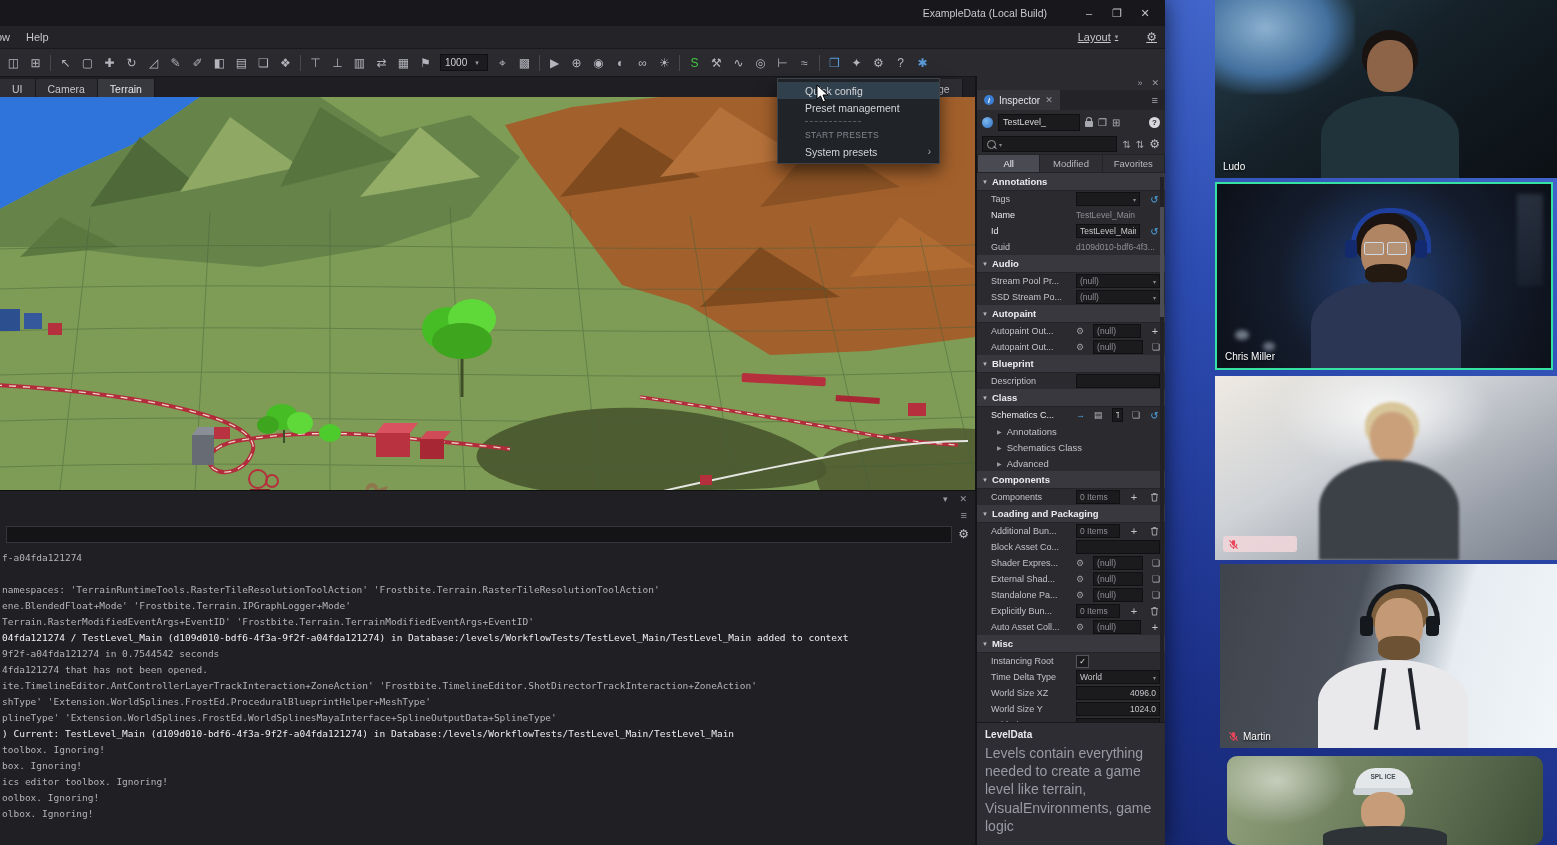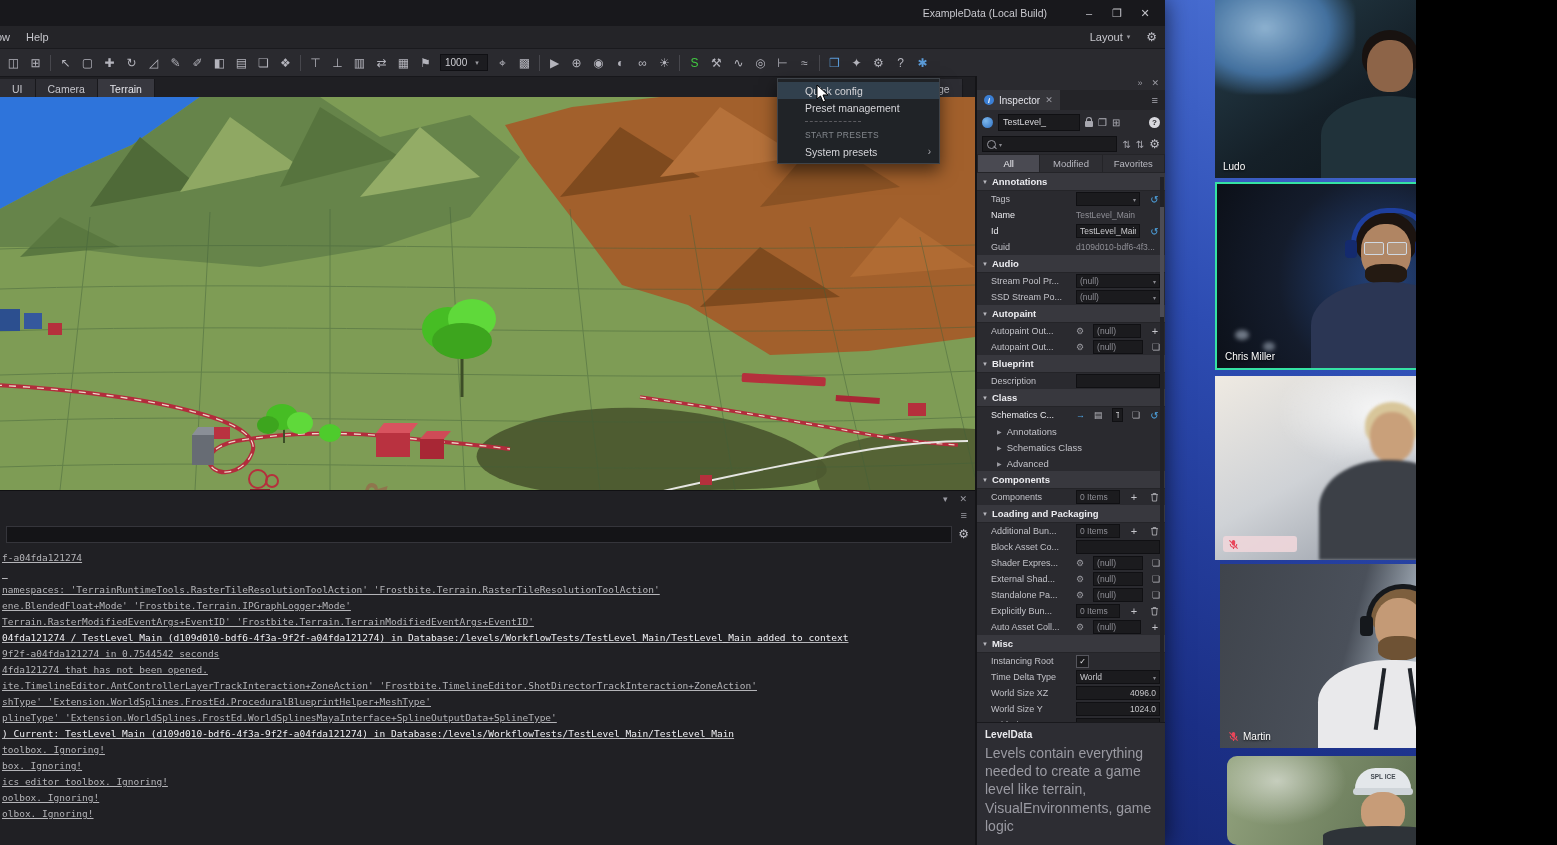--- a/index.html
+++ b/index.html
@@ -1,46 +1,46 @@
 <!DOCTYPE html>
 <html><head>
 <meta charset="utf-8">
 <style>
   html,body{margin:0;padding:0;background:#000;}
-  .stage{position:relative;width:1416px;height:845px;overflow:hidden;
+  .stage{position:relative;width:1557px;height:845px;overflow:hidden;
     background:linear-gradient(205deg,#4d74d8 0%,#2d4cb2 28%,#1b2f86 55%,#0c153f 100%);
     font-family:"Liberation Sans",sans-serif;-webkit-font-smoothing:antialiased;}
   
   .editor{position:absolute;left:0;top:0;width:1165px;height:845px;background:#242428;box-shadow:0 0 22px rgba(0,0,0,.65);}
   .titlebar{height:26px;background:#18181c;display:flex;align-items:center;justify-content:flex-end;padding-right:6px;}
   .tb-title{color:#c9c9cf;font-size:10.5px;margin-right:28px;}
   .win-btn{width:28px;height:26px;display:flex;align-items:center;justify-content:center;color:#c2c2c8;font-size:11px;cursor:default;}
   .menubar{height:22px;background:#242428;display:flex;align-items:center;padding:0 8px;gap:16px;font-size:11px;color:#c6c6cc;}
   .menu-cut{margin-left:-12px;}
-  .menubar-right{margin-left:auto;display:flex;align-items:center;gap:16px;}
+  .menubar-right{margin-left:auto;display:flex;align-items:center;gap:28px;text-decoration:underline;}
   .layout-menu{display:flex;align-items:center;gap:4px;}
   .layout-menu .caret{font-size:7px;color:#9a9aa0;}
   .gear-ic{font-size:12px;color:#c0c0c8;}
   .toolbar{height:27px;background:#2a2a2f;border-top:1px solid #1a1a1e;border-bottom:1px solid #17171b;display:flex;align-items:center;padding:0 6px;gap:7px;overflow:hidden;}
   .tb-icon{font-size:12px;color:#b4b4bc;width:15px;text-align:center;line-height:1;flex:0 0 auto;}
   .tb-sep{width:1px;height:16px;background:#47474d;flex:0 0 auto;}
   .tb-combo{height:15px;background:#1c1c20;border:1px solid #101014;color:#cfcfd4;font-size:10px;display:flex;align-items:center;padding:0 4px;gap:8px;min-width:38px;flex:0 0 auto;}
   .tb-combo .caret{font-size:7px;color:#9a9aa0;}
   .tabstrip{position:relative;height:21px;width:975px;background:#1f1f23;display:flex;align-items:flex-end;}
   .vtab{height:19px;background:#2d2d33;color:#c6c6cc;font-size:10.5px;display:flex;align-items:center;padding:0 12px;border-right:1px solid #18181c;}
   .vtab.active{background:#38383f;color:#e4e4ea;}
   .vtab.partial{position:absolute;left:926px;bottom:0;}
   .viewport{position:absolute;left:0;top:97px;width:975px;height:393px;overflow:hidden;background:#7e9c55;}
   
   .console{position:absolute;left:0;top:490px;width:975px;height:355px;background:#202024;border-top:1px solid #101013;}
   .console-top{height:16px;display:flex;justify-content:flex-end;align-items:center;gap:12px;padding:0 8px;color:#9a9aa2;font-size:9px;}
   .console-sub{height:16px;display:flex;justify-content:flex-end;align-items:center;padding:0 8px;color:#9a9aa2;font-size:11px;}
   .console-inputrow{display:flex;align-items:center;gap:6px;padding:0 6px;height:22px;}
   .console-input{flex:1;height:15px;background:#141417;border:1px solid #35353b;}
-  .console-lines{padding:5px 0 0 2px;font-family:"DejaVu Sans Mono",monospace;font-size:9.5px;line-height:16px;color:#b4b4b8;white-space:nowrap;overflow:hidden;text-decoration:underline;}
+  .console-lines{padding:5px 0 0 2px;font-family:"DejaVu Sans Mono",monospace;font-size:9.5px;line-height:16px;color:#b4b4b8;white-space:nowrap;overflow:hidden;}
   .console-line.bright{color:#efeff3;}
   
   .inspector{position:absolute;left:975px;top:76px;width:188px;bottom:0;background:#2a2a2f;border-left:2px solid #141417;display:flex;flex-direction:column;font-size:9.5px;color:#c2c2c8;}
   .dockrow{height:14px;display:flex;justify-content:flex-end;align-items:center;gap:9px;padding:0 6px;color:#9a9aa2;font-size:9px;}
   .tabrow{height:20px;background:#242428;display:flex;align-items:center;}
   .ins-tab{height:20px;background:#35353a;display:flex;align-items:center;gap:5px;padding:0 7px;color:#e2e2e8;font-size:10px;}
   .ins-tab .x{color:#9a9aa2;font-size:9px;}
   .tabrow .burger{margin-left:auto;padding:0 7px;color:#a8a8b0;font-size:11px;}
   .info-i{width:10px;height:10px;border-radius:50%;background:#3b7fd4;color:#fff;font-size:7px;font-weight:bold;display:flex;align-items:center;justify-content:center;font-style:italic;}
   .assetrow{height:24px;display:flex;align-items:center;gap:5px;padding:0 5px;}

